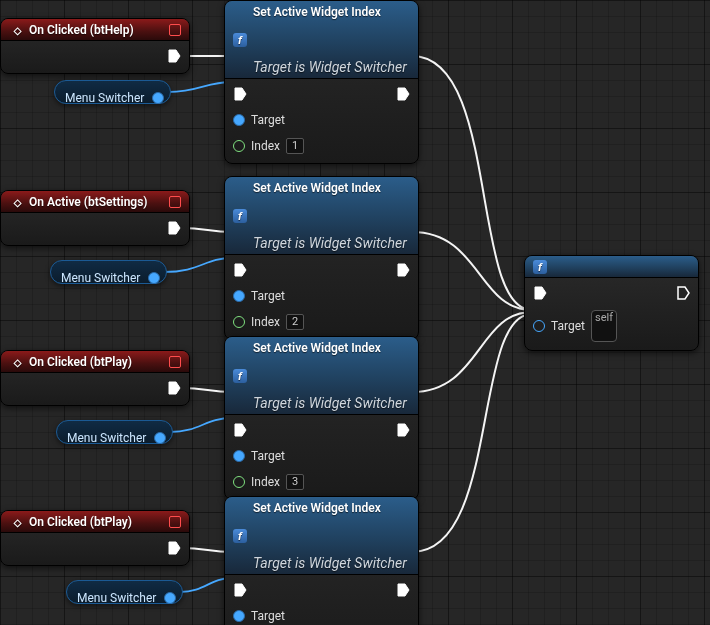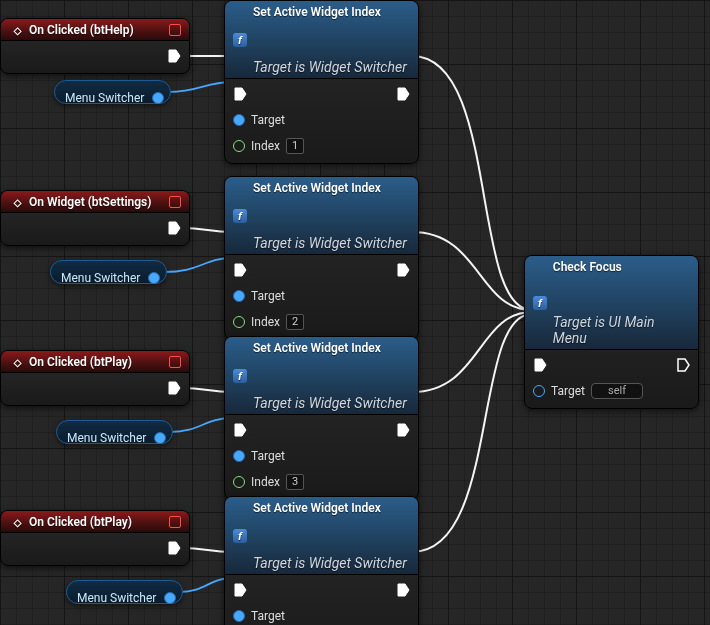--- a/index.html
+++ b/index.html
@@ -90,22 +90,22 @@
 
   .pin-label { font-size: 12px; color:#ddd; }
 
   .index-box {
     border:1px solid #555; background:#111; color:#ccc;
     min-width:18px; height:16px; line-height:14px; text-align:center;
     font-size:11px; border-radius:2px; padding:0 3px;
   }
   .self-box {
     border:1px solid #555; background:#111; color:#aaa;
-    height:16px; line-height:14px; font-size:11px;
-    border-radius:4px; padding:0 16px;
+    height:32px; line-height:14px; font-size:11px;
+    border-radius:4px; padding:0 3px;
   }
 
   .delegate-icon {
     width:12px;height:12px;border:1.5px solid #ff4d4d;border-radius:2px;
     display:inline-block;
   }
   .f-icon {
     width:14px;height:14px;border-radius:3px;
     background:linear-gradient(#4a8bda,#2c5f9e);
     color:#fff;font-style:italic;font-weight:700;font-size:11px;
@@ -179,21 +179,21 @@
             <path d="M2 1 L9 1 L13 7 L9 13 L2 13 Z"></path>
           </svg>
       </span>
     </div>
   </div>
 </div>
 
 <div class="node ev" style="left:0;top:190px">
   <div class="header red">
     <span class="chevrons">◇</span>
-    <span>On Widget (btSettings)</span>
+    <span>On Active (btSettings)</span>
     <span class="delegate-icon right-align"></span>
   </div>
   <div class="body">
     <div class="row">
       <span class="spacer"></span>
       <span class="exec-pin filled">
         <svg width="14" height="14" viewBox="0 0 14 14">
             <path d="M2 1 L9 1 L13 7 L9 13 L2 13 Z"></path>
           </svg>
       </span>
@@ -386,24 +386,20 @@
       <span class="data-pin green-h"></span>
       <span class="pin-label">Index</span>
       <span class="index-box">4</span>
     </div>
   </div>
 </div>
 
 <div class="node check" style="left:524px;top:255px">
   <div class="header blue">
     <span class="f-icon">f</span>
-    <div>
-      <div>Check Focus</div>
-      <div class="subtitle">Target is UI Main Menu</div>
-    </div>
   </div>
   <div class="body">
     <div class="row">
       <span class="exec-pin filled">
           <svg width="14" height="14" viewBox="0 0 14 14">
             <path d="M2 1 L9 1 L13 7 L9 13 L2 13 Z"></path>
           </svg>
         </span>
       <span class="spacer"></span>
       <span class="exec-pin hollow">

